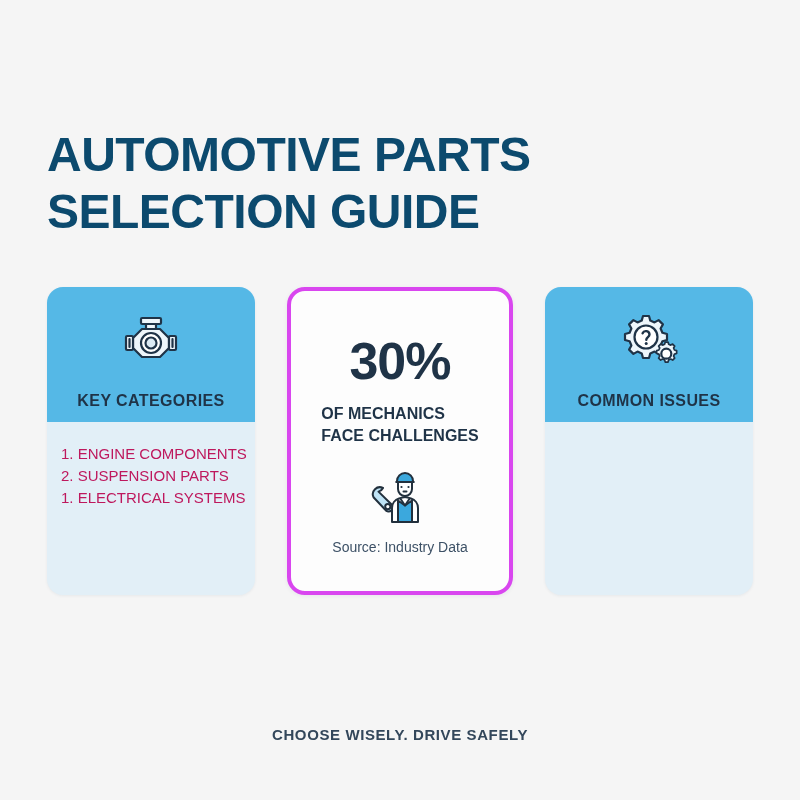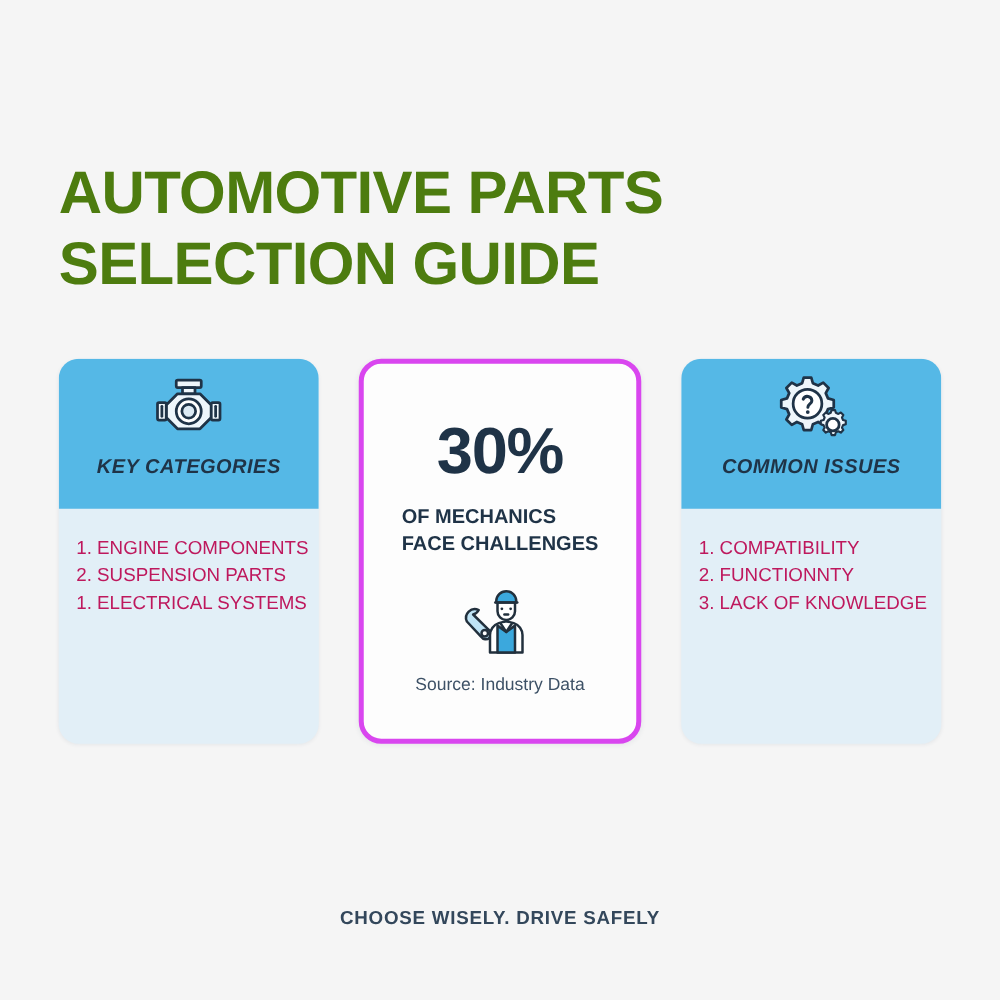--- a/index.html
+++ b/index.html
@@ -18,21 +18,21 @@
   
   #page-title {
     position: absolute;
     left: 47px;
     top: 95px;
     width: 620px;
     font-size: 48px;
     font-weight: bold;
     line-height: 1.18;
     letter-spacing: -0.5px;
-    color: #4d7c0f;
+    color: #0c4a6e;
     text-transform: uppercase;
   }
   #page-title .title-line {
     display: block;
   }
 
   
   #cards-row {
     position: absolute;
     left: 47px;
@@ -48,29 +48,28 @@
     height: 308px;
     border-radius: 16px;
     overflow: hidden;
     background: #e2eff7;
     box-shadow: 0 1px 3px rgba(40,70,95,0.07);
   }
   #card-key-categories { left: 0; }
   #card-common-issues  { left: 498px; }
 
   .card-header {
-    height: 120px;
+    height: 135px;
     background: #55b8e6;
     display: flex;
     flex-direction: column;
     align-items: center;
     justify-content: flex-end;
-    padding-bottom: 24px;
+    padding-bottom: 12px;
     box-sizing: border-box;
-    font-style: italic;
   }
   .card-header-icon {
     flex: 1 1 auto;
     display: flex;
     align-items: center;
     justify-content: center;
     width: 100%;
   }
   .card-header-title {
     font-size: 16px;
@@ -218,22 +217,17 @@
           <path d="M23 2 h6 l1.3 4.6 4.2 1.8 4.1-2.3 4.3 4.3 -2.3 4.1 1.8 4.2 4.6 1.3 v6 l-4.6 1.3 -1.8 4.2 2.3 4.1 -4.3 4.3 -4.1-2.3 -4.2 1.8 -1.3 4.6 h-6 l-1.3-4.6 -4.2-1.8 -4.1 2.3 -4.3-4.3 2.3-4.1 -1.8-4.2 -4.6-1.3 v-6 l4.6-1.3 1.8-4.2 -2.3-4.1 4.3-4.3 4.1 2.3 4.2-1.8 Z" fill="#eef6fb"></path>
           <circle cx="26" cy="23" r="11.5" fill="#ffffff"></circle>
           <path d="M22.6 19.3 a3.6 3.6 0 0 1 6.9 1.3 c0 2.4 -3.2 2.7 -3.2 5.2" stroke-width="2.4"></path>
           <circle cx="26.2" cy="29.6" r="1.5" fill="#1f3347" stroke="none"></circle>
           <path d="M45.5 28 h3.6 l0.8 2.8 2.6 1.1 2.5-1.4 2.6 2.6 -1.4 2.5 1.1 2.6 2.8 0.8 v3.6 l-2.8 0.8 -1.1 2.6 1.4 2.5 -2.6 2.6 -2.5-1.4 -2.6 1.1 -0.8 2.8 h-3.6 l-0.8-2.8 -2.6-1.1 -2.5 1.4 -2.6-2.6 1.4-2.5 -1.1-2.6 -2.8-0.8 v-3.6 l2.8-0.8 1.1-2.6 -1.4-2.5 2.6-2.6 2.5 1.4 2.6-1.1 Z" transform="scale(0.78) translate(12.5, 8)" fill="#eef6fb"></path>
           <circle cx="46.3" cy="39.7" r="5" fill="#ffffff"></circle>
         </svg>
       </div>
       <div class="card-header-title">COMMON ISSUES</div>
     </div>
-    <div class="card-body">
-      <div class="card-list-item">1. COMPATIBILITY</div>
-      <div class="card-list-item">2. FUNCTIONNTY</div>
-      <div class="card-list-item">3. LACK OF KNOWLEDGE</div>
-    </div>
   </div>
 
 </div>
 
 <div id="footer-tagline">CHOOSE WISELY. DRIVE SAFELY</div>
 
 </body></html>

